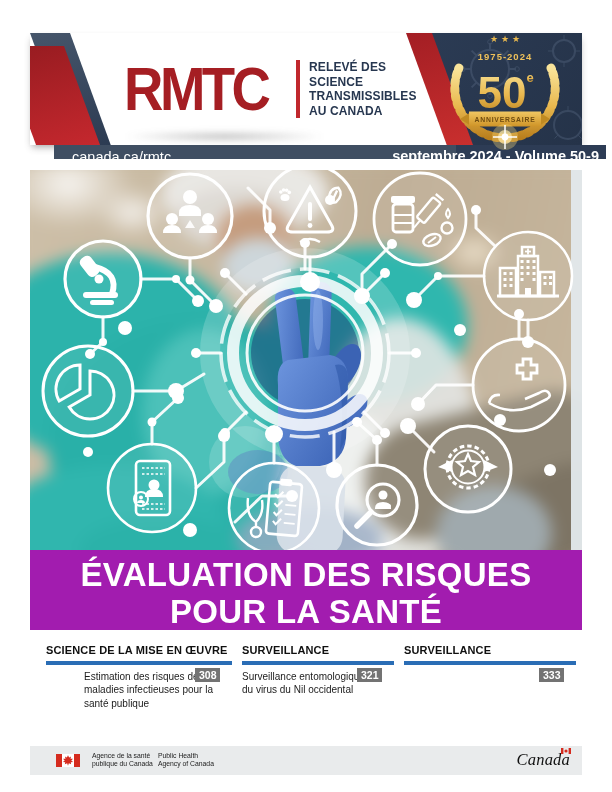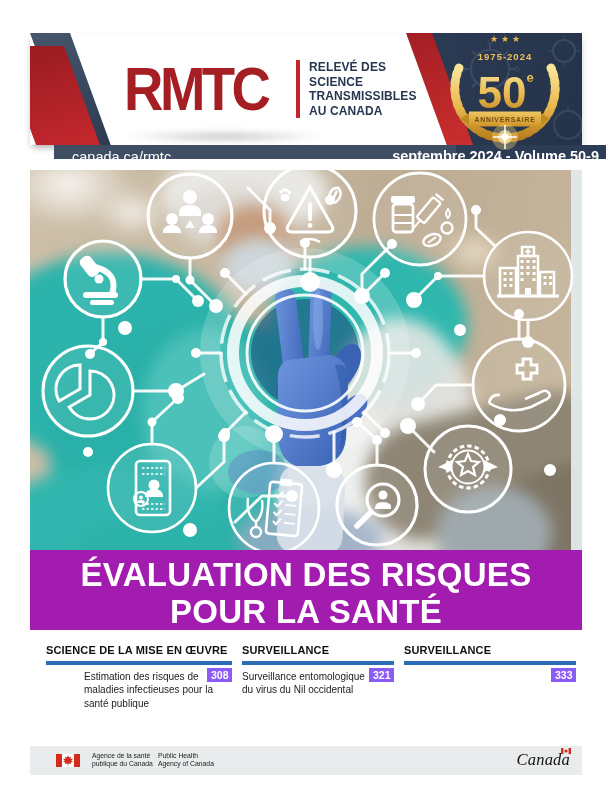--- a/index.html
+++ b/index.html
@@ -46,21 +46,21 @@
           display:flex;flex-direction:column;align-items:center;justify-content:flex-end;}
   .banner div{color:#fff;font-size:33px;font-weight:bold;line-height:37px;letter-spacing:.3px;}
 
   
   .articles{position:absolute;left:46px;top:644px;width:530px;display:flex;gap:10px;}
   .col{position:relative;}
   .col1{width:186px;}.col2{width:152px;}.col3{width:172px;}
   .sec{font-size:11px;font-weight:bold;color:#101010;letter-spacing:.15px;white-space:nowrap;}
   .rulebar{margin-top:5px;height:3.5px;background:#2a6db5;}
   .artrow{position:relative;margin-top:5px;}
-  .pg{position:absolute;right:0;top:-2px;background:#8b5cf6;color:#fff;font-size:10.5px;
+  .pg{position:absolute;right:12px;top:-2px;background:#737373;color:#fff;font-size:10.5px;
       font-weight:bold;padding:1px 3.5px;}
   .atitle{font-size:10px;color:#1c1c1c;line-height:13.5px;}
   .col1 .atitle{max-width:164px;margin-left:38px;}.col2 .atitle{max-width:126px;}.col3 .atitle{max-width:150px;}
 
   
   .footer{position:absolute;left:30px;top:746px;width:552px;height:29px;background:#e9ebec;}
   .flag{position:absolute;left:26px;top:8px;}
   .ftxt{position:absolute;top:6px;font-size:6.8px;line-height:8.2px;color:#222;}
   .ffr{left:62px;}
   .fen{left:128px;}

